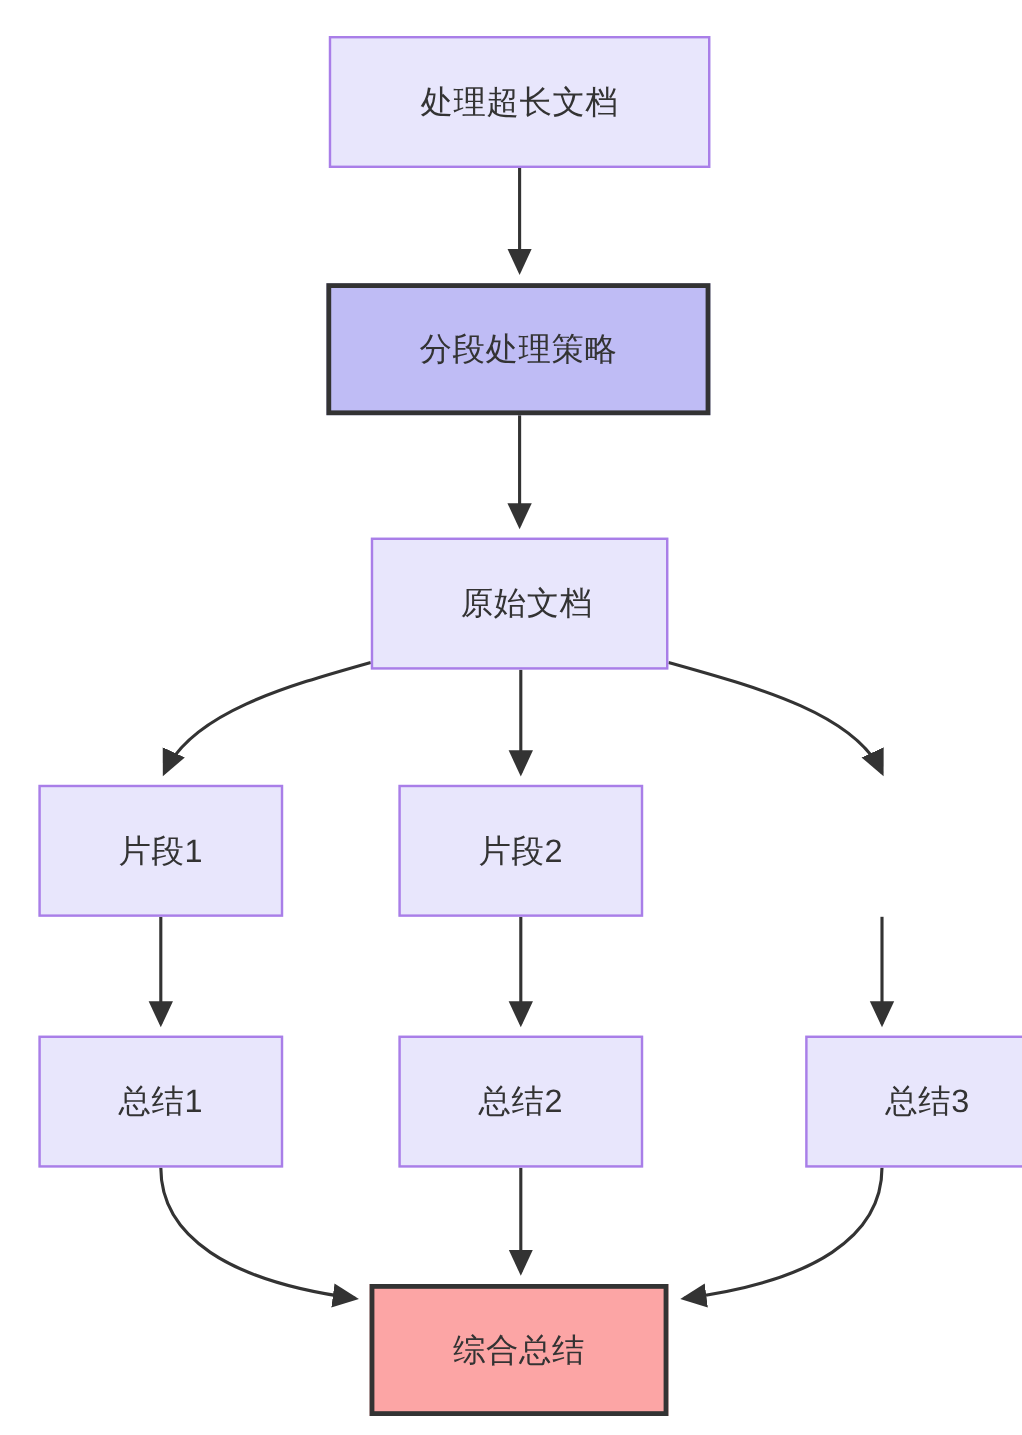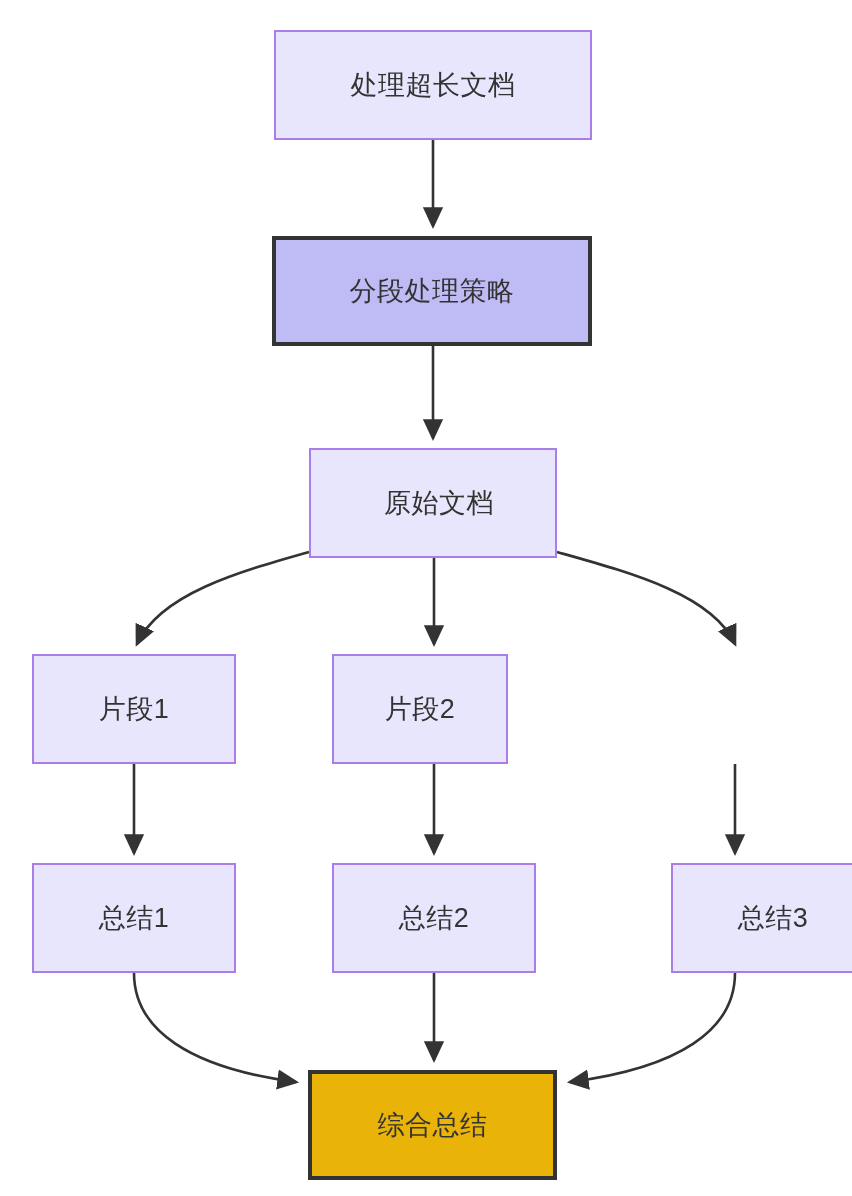--- a/index.html
+++ b/index.html
@@ -41,21 +41,21 @@
   }
   .node-default {
     background: #e8e6fc;
     border: 2px solid #a97ee8;
   }
   .node-strategy {
     background: #bfbcf5;
     border: 4px solid #333333;
   }
   .node-final {
-    background: #eab308;
+    background: #fca5a5;
     border: 4px solid #333333;
   }
   .node-label {
     display: block;
     pointer-events: none;
   }
 </style>
 </head>
 <body>
 
@@ -100,21 +100,21 @@
   </div>
 
   <div class="node node-default" style="left:309px; top:448px; width:248px; height:110px;padding-left:12px;">
     <span class="node-label">原始文档</span>
   </div>
 
   <div class="node node-default" style="left:32px; top:654px; width:204px; height:110px;text-align:right;">
     <span class="node-label">片段1</span>
   </div>
 
-  <div class="node node-default" style="left:332px; top:654px; width:176px; height:110px;">
+  <div class="node node-default" style="left:332px; top:654px; width:204px; height:110px;">
     <span class="node-label">片段2</span>
   </div>
 
 
   <div class="node node-default" style="left:32px; top:863px; width:204px; height:110px;">
     <span class="node-label">总结1</span>
   </div>
 
   <div class="node node-default" style="left:332px; top:863px; width:204px; height:110px;align-items:center;">
     <span class="node-label">总结2</span>

